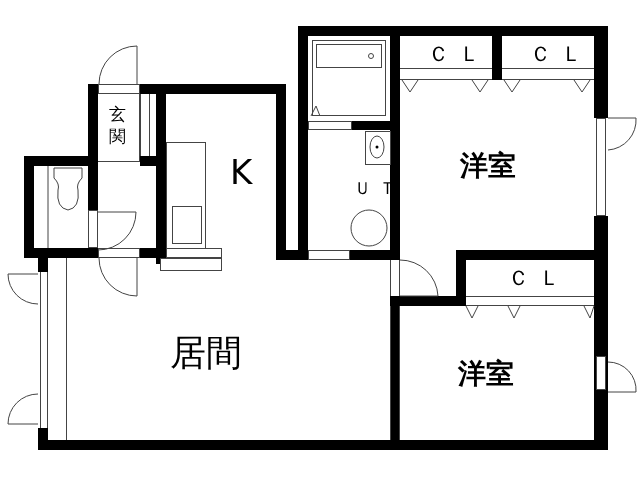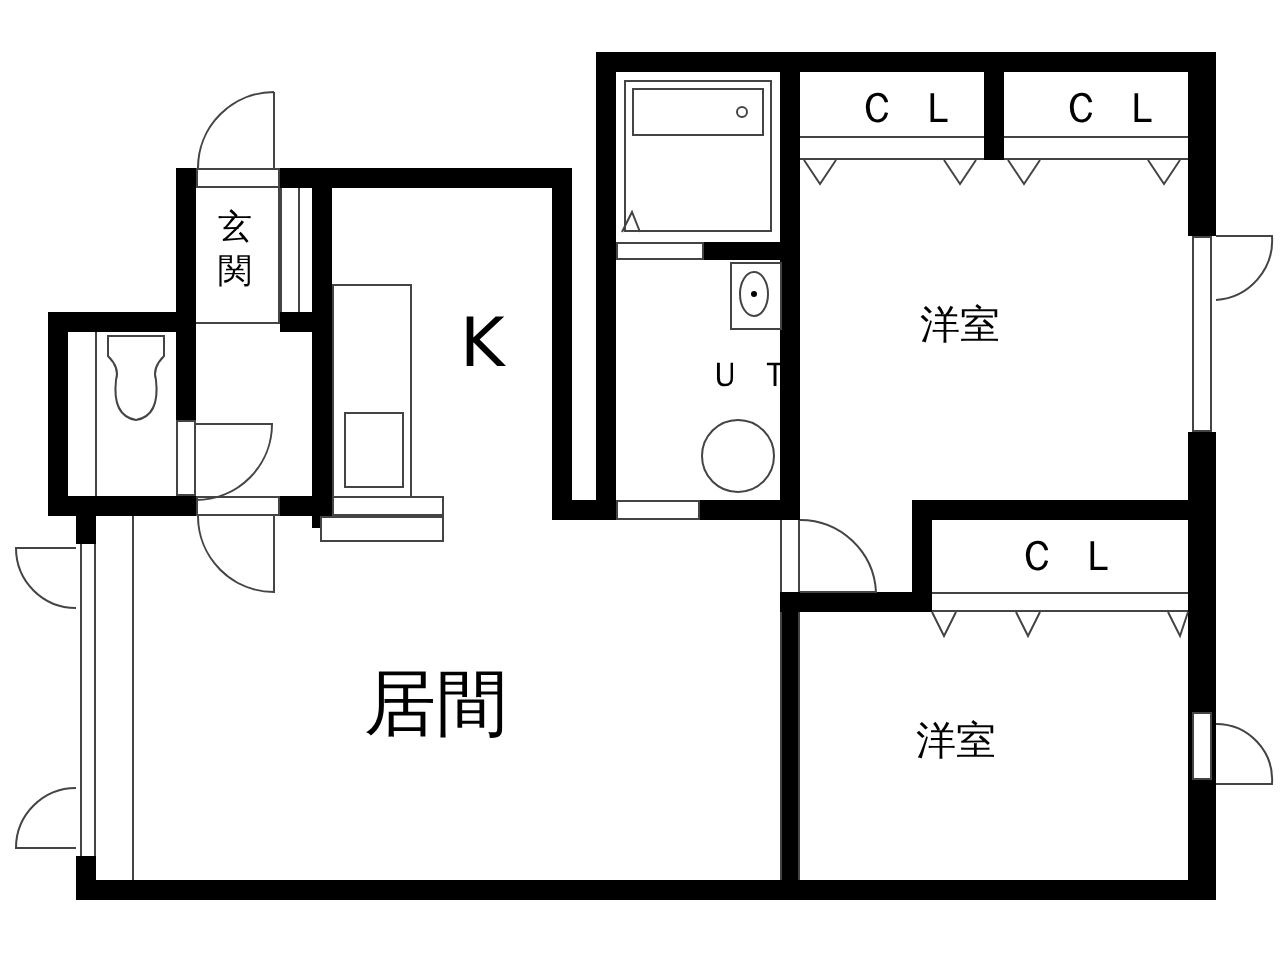--- a/index.html
+++ b/index.html
@@ -3,21 +3,21 @@
 <meta charset="utf-8">
 <style>
   html, body { margin: 0; padding: 0; background: #ffffff; }
   body { width: 640px; height: 480px; position: relative; overflow: hidden;
          font-family: "DejaVu Sans", "Liberation Sans", sans-serif; }
   #plan { position: absolute; left: 0; top: 0; width: 640px; height: 480px; }
   .w { position: absolute; background: #000; }
   .ln { position: absolute; border: 1px solid #444; box-sizing: border-box; background: #fff; }
   .lbl { position: absolute; color: #000; white-space: nowrap; line-height: 1; }
   .room-lg { font-size: 36px; }
-  .room-md { font-size: 20px; }
+  .room-md { font-size: 28px; font-weight: bold; }
   .cl { font-size: 21px; letter-spacing: 10px; }
   .ut { font-size: 17px; letter-spacing: 8px; margin-left: 32px; }
   .genkan { font-size: 17px; width: 18px; white-space: normal; text-align: left; line-height: 22px; }
   svg.ov { position: absolute; left: 0; top: 0; width: 640px; height: 480px; pointer-events: none; }
 </style>
 </head>
 <body>
 
 <div id="plan">
 
@@ -124,21 +124,21 @@
 
       <circle cx="371" cy="56" r="2.5"></circle>
       <path d="M311 116 L316 106 L320 116"></path>
 
       <path d="M402 80 L410 92 L418 80 M472 80 L480 92 L488 80 M504 80 L512 92 L520 80 M574 80 L582 92 L590 80"></path>
       <path d="M466 306 L472 318 L478 306 M508 306 L514 318 L520 306 M584 306 L590 318 L594 306"></path>
     </g>
     <circle cx="377" cy="147" r="1.5" fill="#000"></circle>
   </svg>
 
-  <div class="lbl room-lg" style="left:182px;top:335px;">居間</div>
+  <div class="lbl room-lg" style="left:170px;top:335px;">居間</div>
   <div class="lbl room-lg" style="left:230px;top:155px;font-size:34px;">K</div>
   <div class="lbl ut" style="left:322px;top:180px;">ＵＴ</div>
   <div class="lbl genkan" style="left:109px;top:103px;">玄関</div>
   <div class="lbl room-md" style="left:460px;top:152px;">洋室</div>
   <div class="lbl room-md" style="left:458px;top:360px;">洋室</div>
   <div class="lbl cl" style="left:428px;top:44px;">ＣＬ</div>
   <div class="lbl cl" style="left:530px;top:44px;">ＣＬ</div>
   <div class="lbl cl" style="left:508px;top:268px;">ＣＬ</div>
 </div>
 

